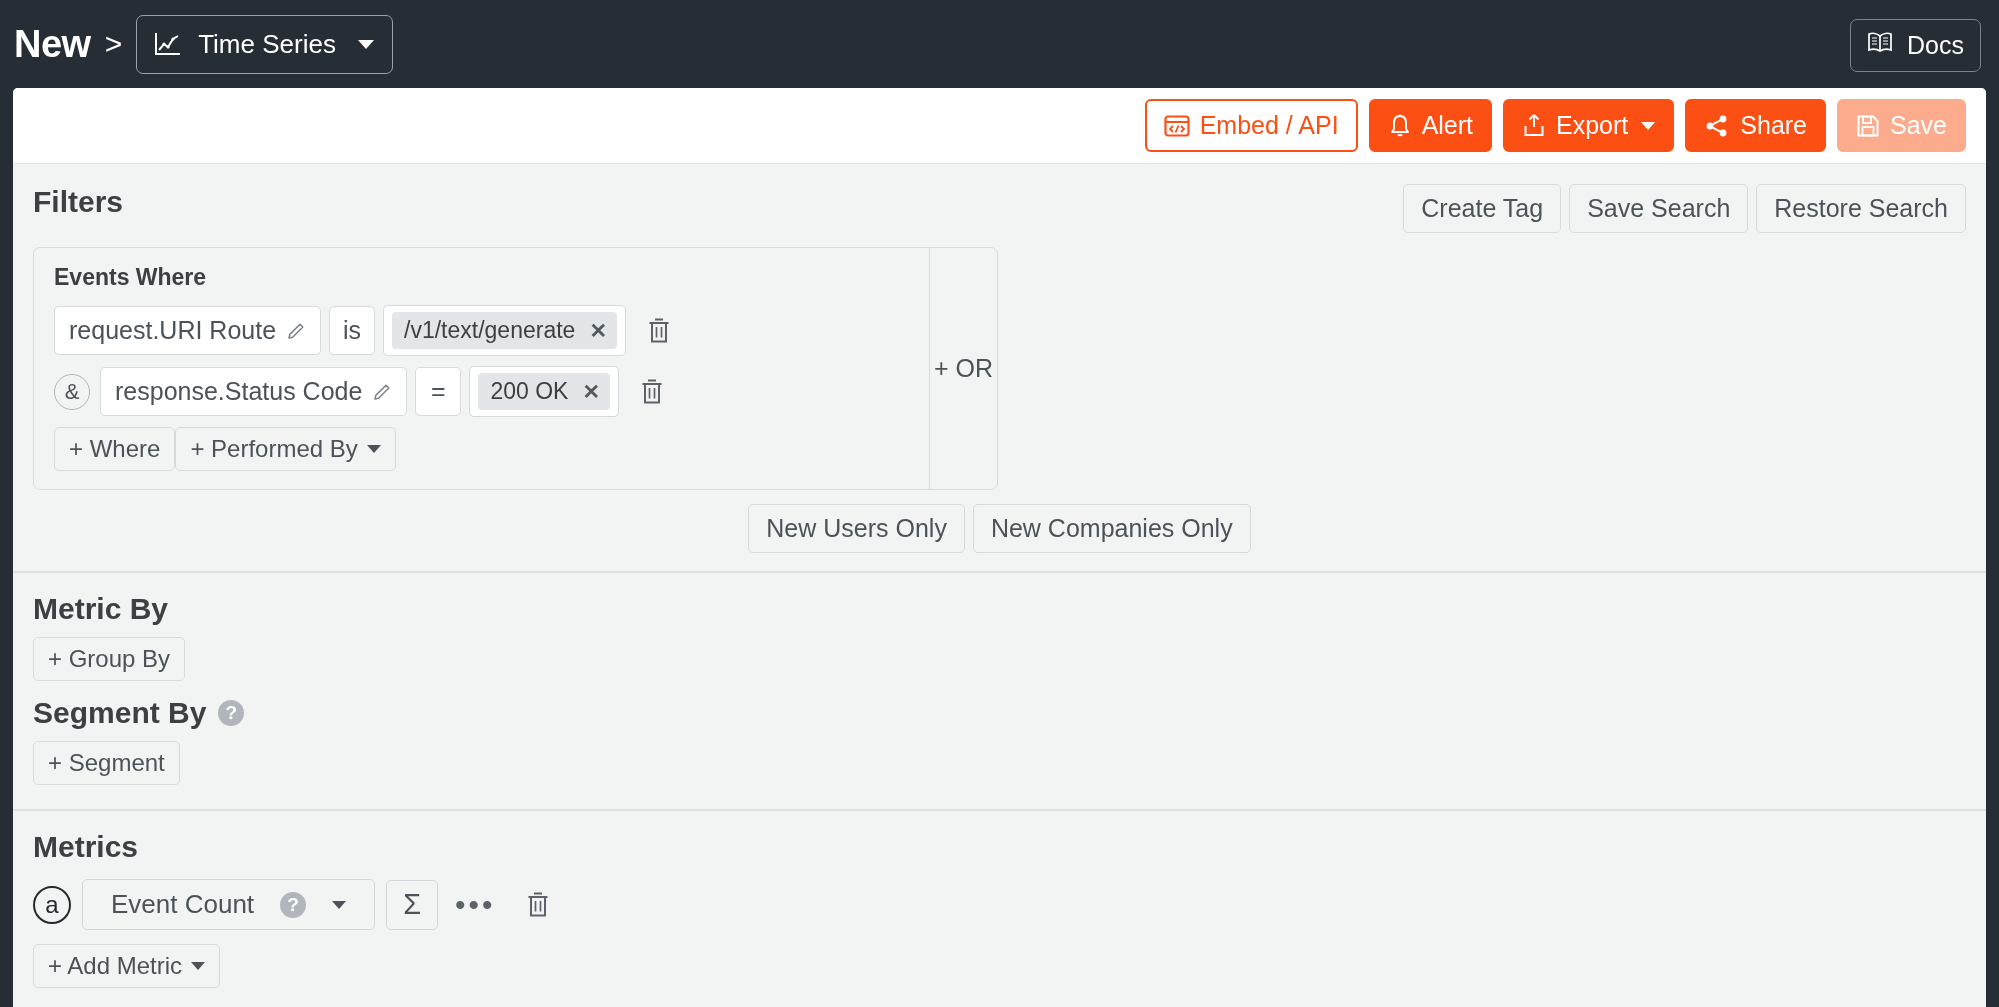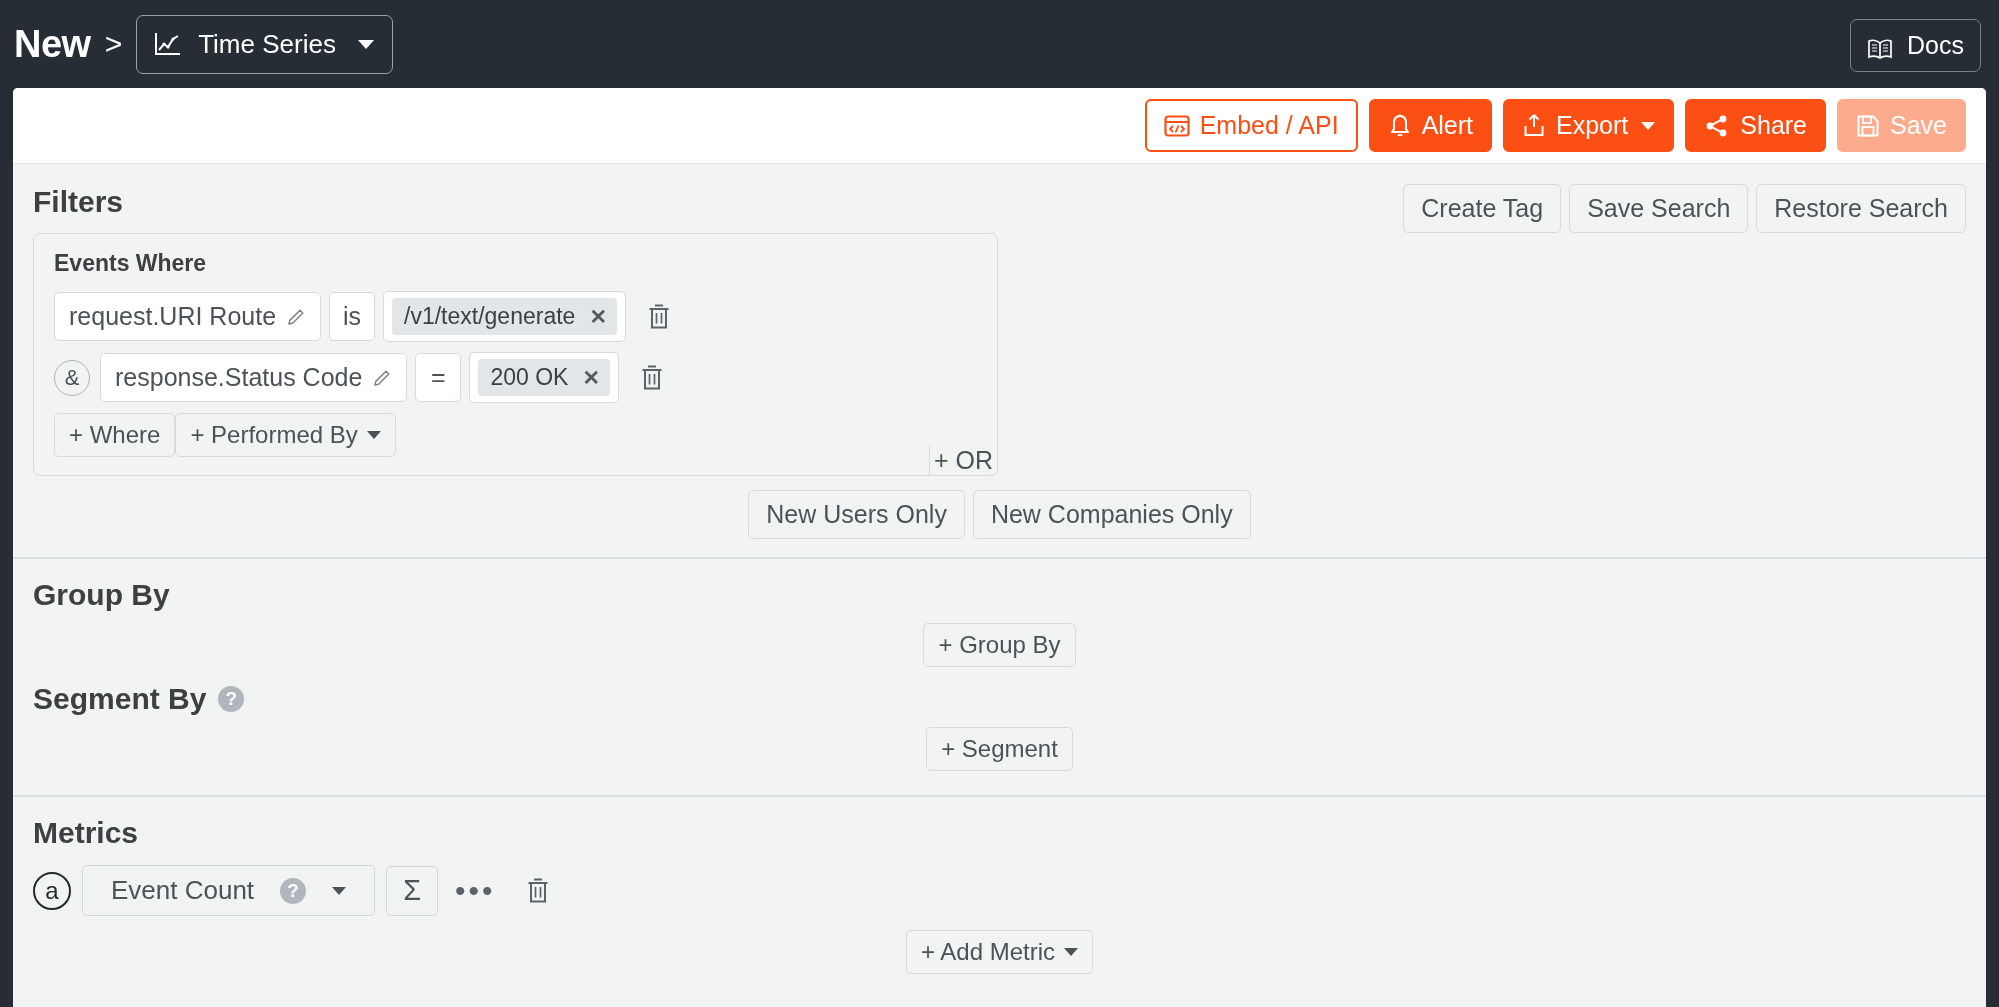--- a/index.html
+++ b/index.html
@@ -49,21 +49,21 @@
     border-left: 8px solid transparent;
     border-right: 8px solid transparent;
     border-top: 9px solid #ffffff;
     margin-left: 6px;
   }
   .docs-btn {
     position: absolute;
     right: 18px;
     top: 19px;
     display: flex;
-    align-items: flex-end;
+    align-items: flex-start;
     gap: 14px;
     border: 1px solid #79838c;
     border-radius: 7px;
     padding: 11px 16px;
     color: #ffffff;
     font-size: 25px;
     cursor: pointer;
   }
 
   
@@ -160,26 +160,26 @@
     border-radius: 5px;
     color: #4b5359;
     font-size: 25px;
     padding: 9px 17px;
     cursor: pointer;
     white-space: nowrap;
   }
 
   
   .filter-card {
+    margin-top: 14px;
     display: flex;
     border: 1px solid #d6dadd;
     border-radius: 7px;
     background: #f2f4f4;
     width: 965px;
-    align-items: flex-end;
   }
   .filter-main { flex: 1; padding: 16px 20px 18px 20px; }
   .or-col {
     width: 68px;
     border-left: 1px solid #d6dadd;
     display: flex;
     align-items: center;
     justify-content: center;
     color: #4b5359;
     font-size: 25px;
@@ -250,21 +250,21 @@
     gap: 9px;
   }
   .caret-d {
     border-left: 7px solid transparent;
     border-right: 7px solid transparent;
     border-top: 8px solid #4b5359;
   }
   .toggle-row { display: flex; gap: 8px; margin-top: 14px; padding-bottom: 18px; justify-content: center; }
 
   .sec-body { padding-bottom: 6px; }
-  .add-row { margin-top: 10px; text-align: center; }
+  .add-row { margin-top: 10px; }
 
   
   .metric-row { display: flex; align-items: center; gap: 11px; margin-top: 14px; }
   .metric-badge {
     width: 38px; height: 38px; border-radius: 50%;
     border: 2px solid #24292d;
     display: flex; align-items: center; justify-content: center;
     font-size: 24px; color: #24292d;
   }
   .metric-select {
@@ -468,21 +468,21 @@
       <div class="toggle-row">
         <div class="btn-ghost">New Users Only</div>
         <div class="btn-ghost">New Companies Only</div>
       </div>
     </div>
 
     <div class="divider"></div>
 
     <div class="section sec-body">
       <div style="padding-top:18px;">
-        <h2 class="sec-title">Group By</h2>
+        <h2 class="sec-title">Metric By</h2>
         <div class="add-row">
           <div class="btn-mini" style="display:inline-flex;">+ Group By</div>
         </div>
       </div>
 
       <div style="padding-top:14px; padding-bottom:18px;">
         <div class="sec-title-row">
           <h2 class="sec-title">Segment By</h2>
           <span class="help-dot">?</span>
         </div>

